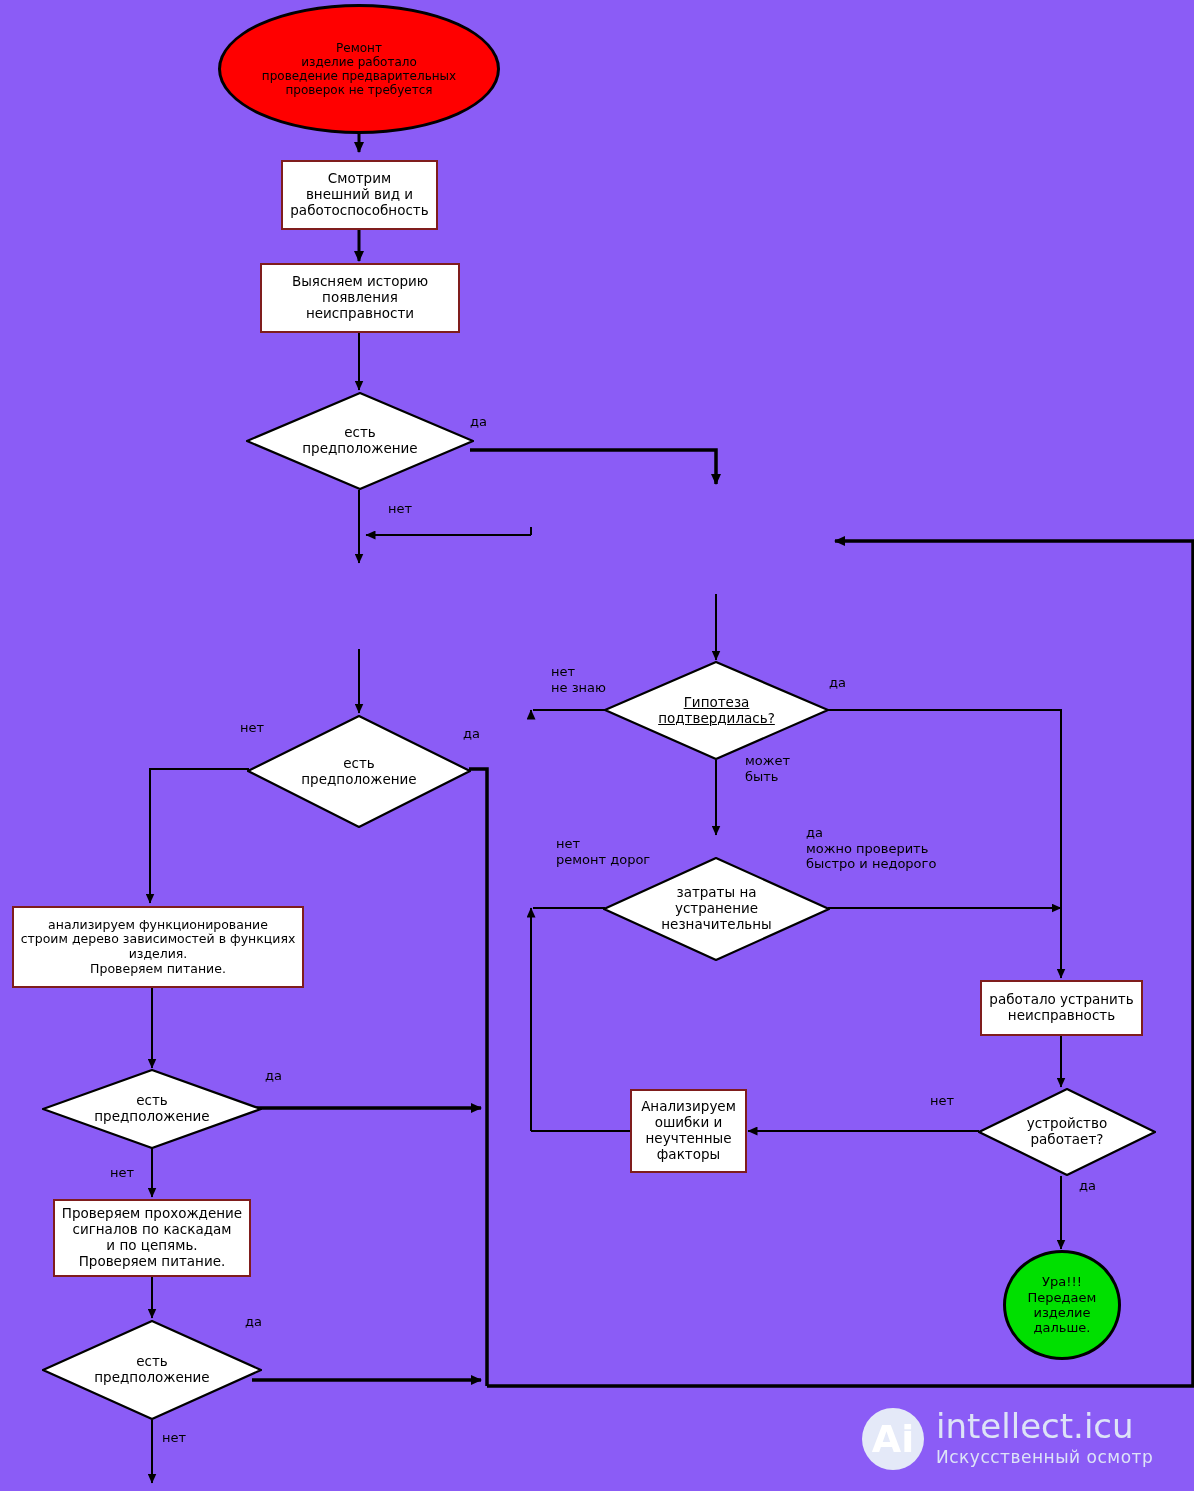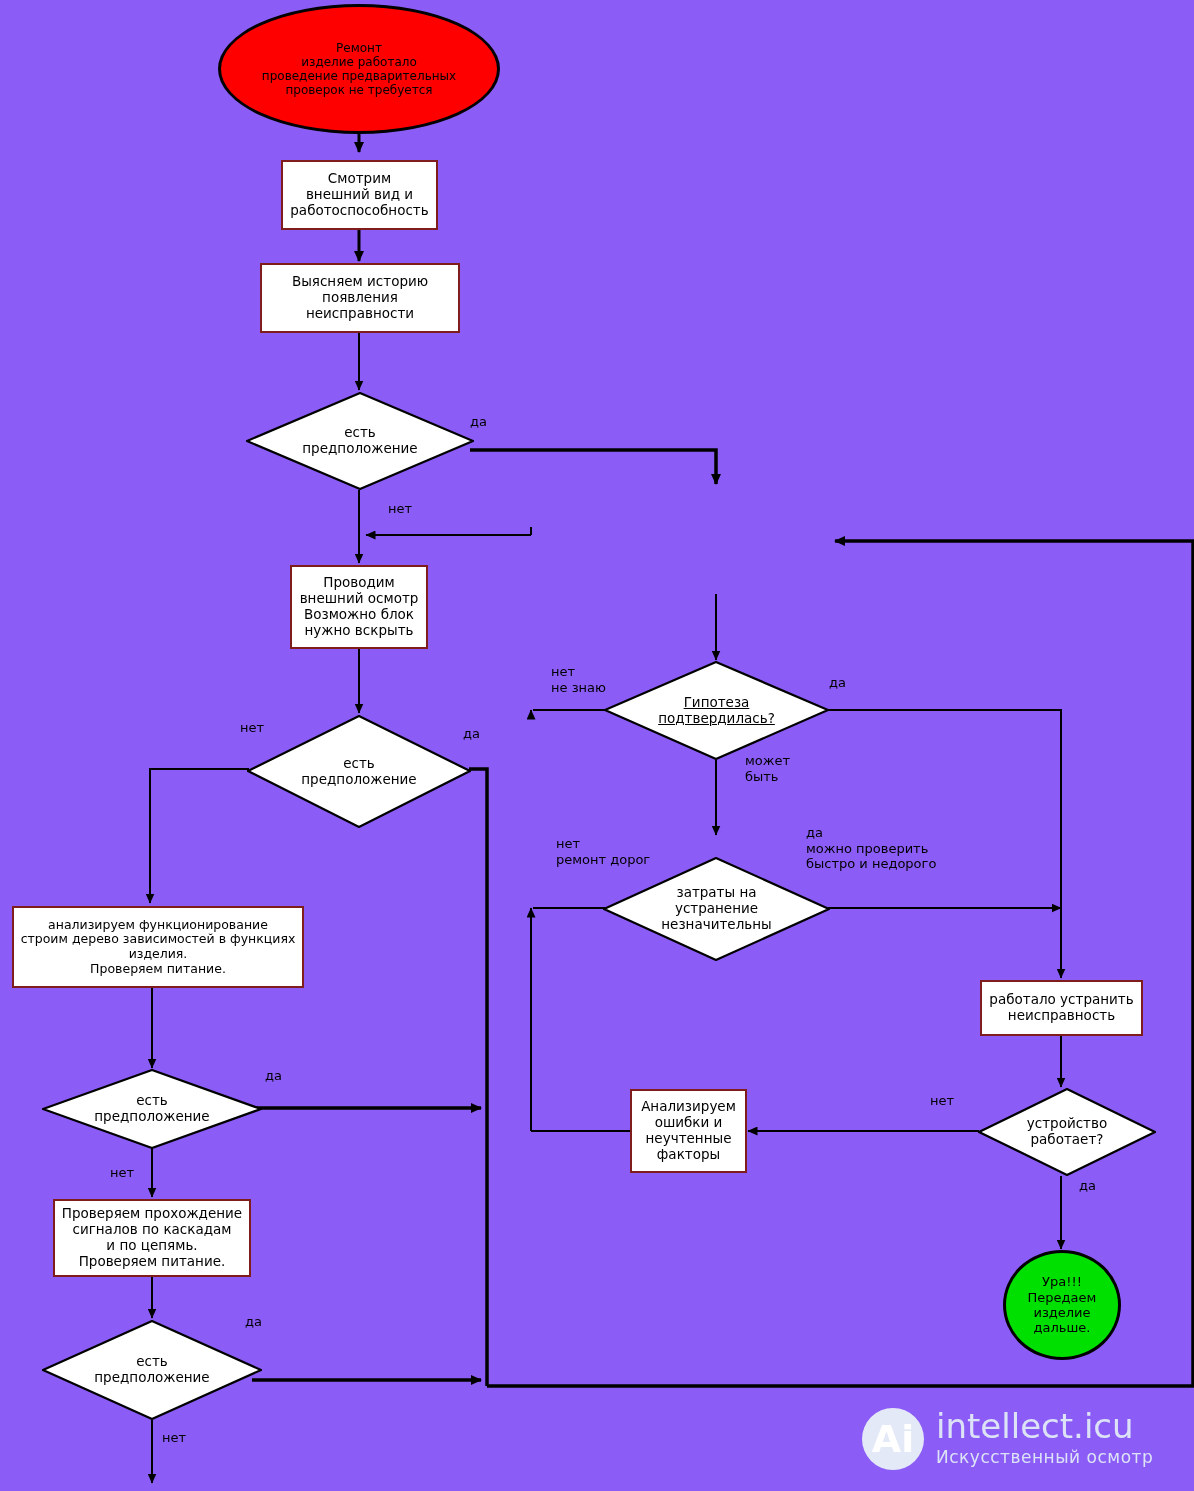--- a/index.html
+++ b/index.html
@@ -218,26 +218,20 @@
 
   <div class="diamond-wrap" style="left:246px; top:392px; width:228px; height:98px;">
     <svg viewBox="0 0 228 98" preserveAspectRatio="none">
       <polygon points="114,1 227,49 114,97 1,49" fill="#ffffff" stroke="#000000" stroke-width="2.2" vector-effect="non-scaling-stroke"></polygon>
     </svg>
     <span>есть
 предположение</span>
   </div>
 
 
-  <div class="node box" style="left:290px; top:565px; width:138px; height:84px;">
-    <span>Проводим
-внешний осмотр
-Возможно блок
-нужно вскрыть</span>
-  </div>
 
   <div class="diamond-wrap" style="left:604px; top:661px; width:225px; height:99px;text-decoration:underline;">
     <svg viewBox="0 0 225 99" preserveAspectRatio="none">
       <polygon points="112,1 224,49 112,98 1,49" fill="#ffffff" stroke="#000000" stroke-width="2.2" vector-effect="non-scaling-stroke"></polygon>
     </svg>
     <span>Гипотеза
 подтвердилась?</span>
   </div>
 
   <div class="diamond-wrap" style="left:247px; top:715px; width:224px; height:113px;">

